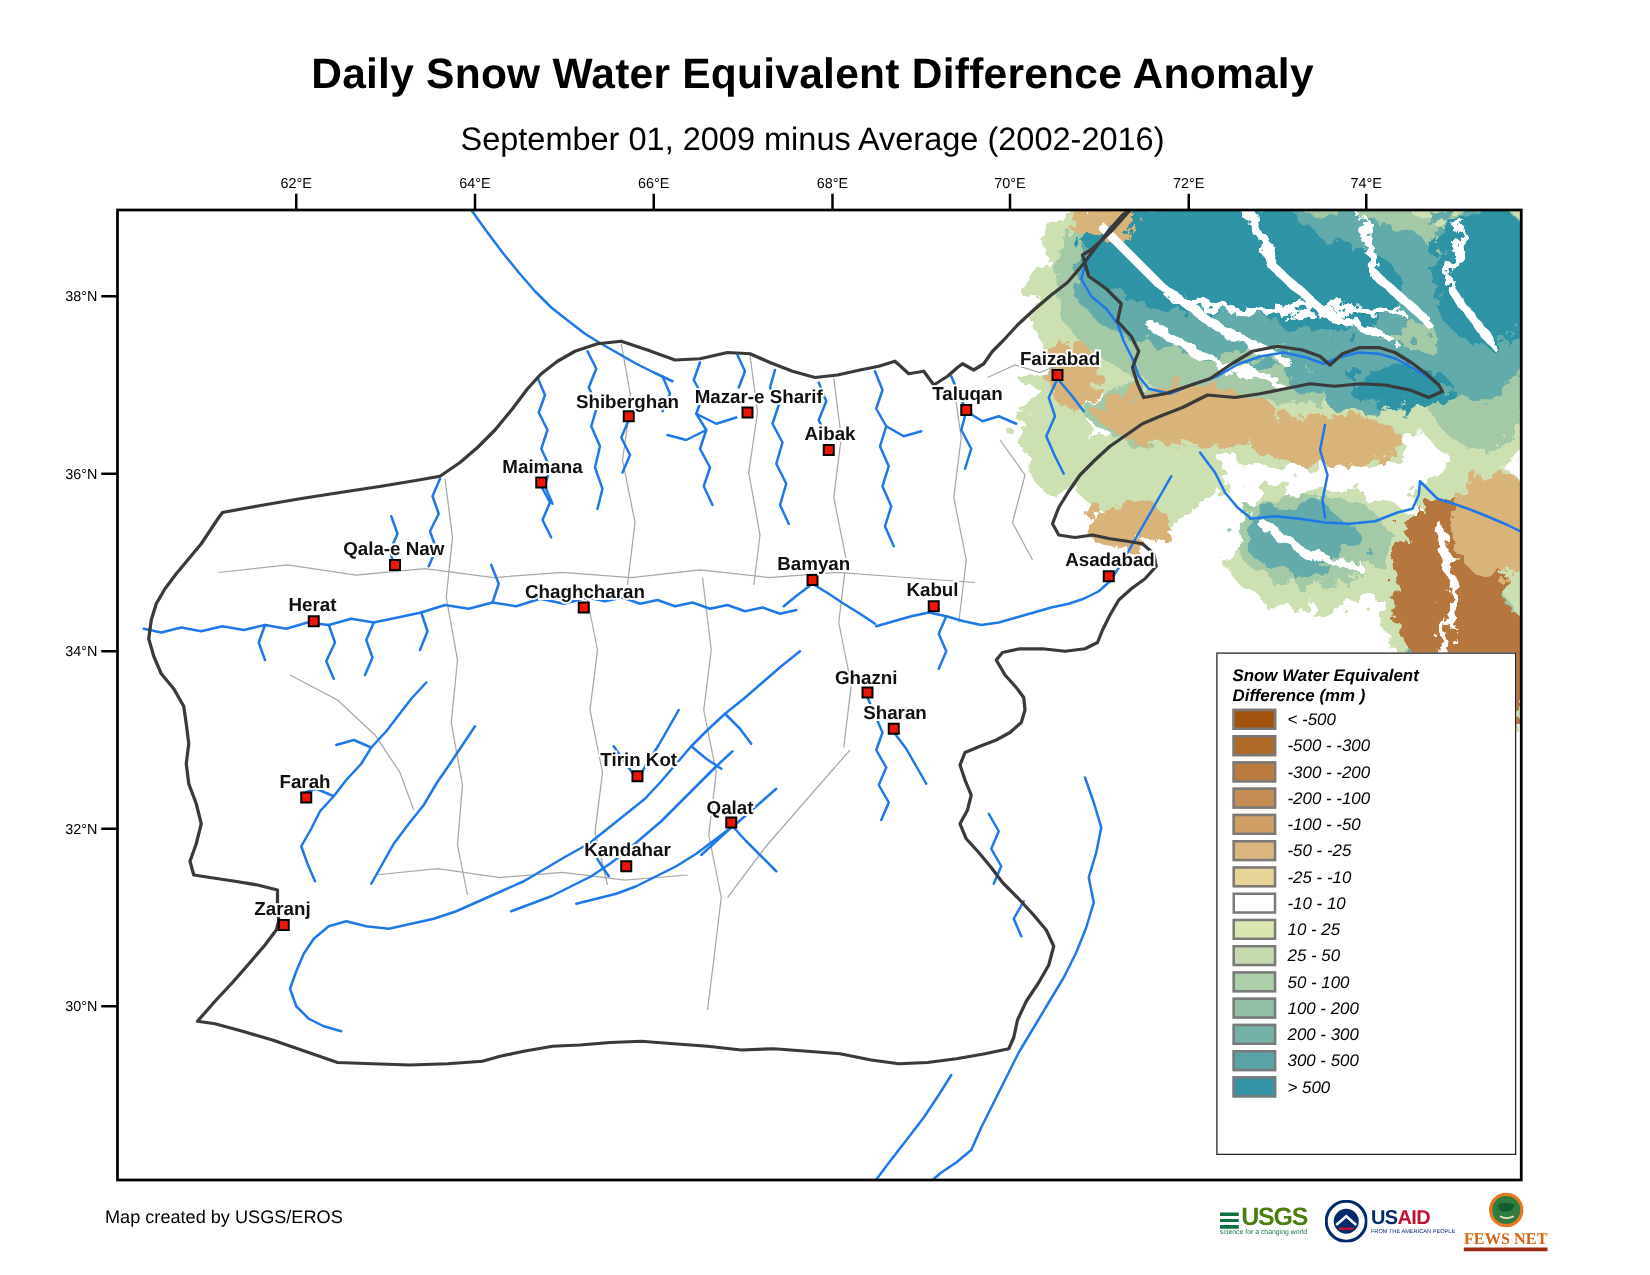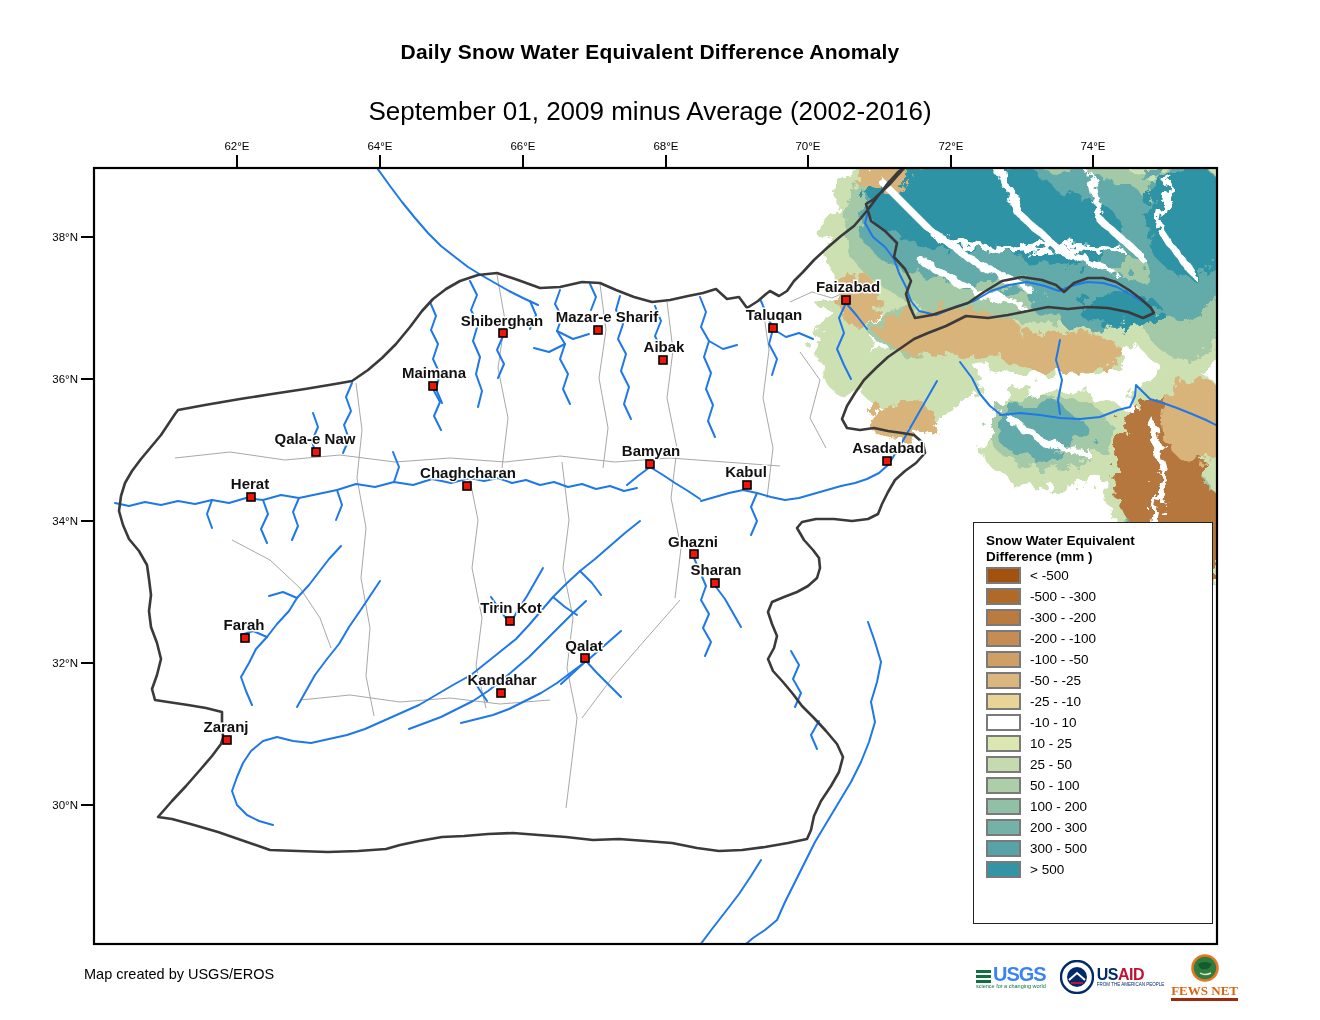--- a/index.html
+++ b/index.html
@@ -1,39 +1,39 @@
 <!DOCTYPE html>
 <html><head>
 <meta charset="utf-8">
 <style>
   html,body{margin:0;padding:0;background:#fff;}
   body{width:1320px;height:1020px;position:relative;overflow:hidden;
        font-family:"Liberation Sans",sans-serif;color:#000;}
   .hdr{position:absolute;left:0;width:1300px;text-align:center;}
-  #title{top:40px;font-size:21px;font-weight:bold;letter-spacing:.2px;}
+  #title{top:40px;font-size:34px;font-weight:bold;letter-spacing:.2px;}
   #subtitle{top:96px;font-size:26px;}
   svg.map{position:absolute;left:0;top:0;}
   
   .legend{position:absolute;left:973px;top:522px;width:240px;height:402px;
           background:#fff;border:1px solid #222;box-sizing:border-box;
-          padding:10px 10px 6px 12px;z-index:5;}
+          padding:10px 10px 6px 12px;z-index:5;font-style:italic;}
   .legend .ttl{font-size:13.5px;font-weight:bold;line-height:16px;}
   .lrow{display:flex;align-items:center;height:21px;}
   .lrow:first-of-type{margin-top:5px;}
   .swatch{width:31px;height:13px;border:2px solid #7a7a7a;flex:0 0 auto;}
   .lrow span{font-size:13.5px;margin-left:9px;white-space:nowrap;}
   .lsrc{font-size:11.5px;line-height:14px;margin-top:7px;}
   
   .credit{position:absolute;left:84px;top:966px;font-size:14.5px;}
   .logos{position:absolute;left:976px;top:954px;width:250px;height:46px;
          display:flex;align-items:center;gap:7px;}
   .lg{display:flex;flex-direction:column;justify-content:center;}
   .usgs-top{display:flex;align-items:flex-end;gap:2px;}
   .usgs-bars{width:15px;height:13px;background:repeating-linear-gradient(#0e7140 0 3px,transparent 3px 5px);}
-  .usgs-text{font-size:20px;font-weight:bold;color:#3b82f6;letter-spacing:-1px;line-height:18px;}
+  .usgs-text{font-size:20px;font-weight:bold;color:#4d7c0f;letter-spacing:-1px;line-height:18px;}
   .usgs-tag{font-size:5.5px;color:#0e7140;white-space:nowrap;}
   .usaid-wrap{display:flex;align-items:center;gap:3px;}
   .usaid-word{font-size:16px;font-weight:bold;line-height:15px;letter-spacing:-.5px;}
   .usaid-us{color:#002a6c;}
   .usaid-aid{color:#c1122f;}
   .usaid-tag{font-size:4.5px;color:#002a6c;white-space:nowrap;}
   .fews-wrap{display:flex;align-items:center;gap:3px;flex-direction:column;}
   .fews-word{font-family:"Liberation Serif",serif;font-size:13px;font-weight:bold;color:#d96410;white-space:nowrap;line-height:12px;}
   .fews-bar{height:3px;background:#9c2a10;margin-top:1px;}
   .cl{font-size:15px;font-weight:bold;fill:#111;paint-order:stroke;stroke:#fff;stroke-width:3px;}

